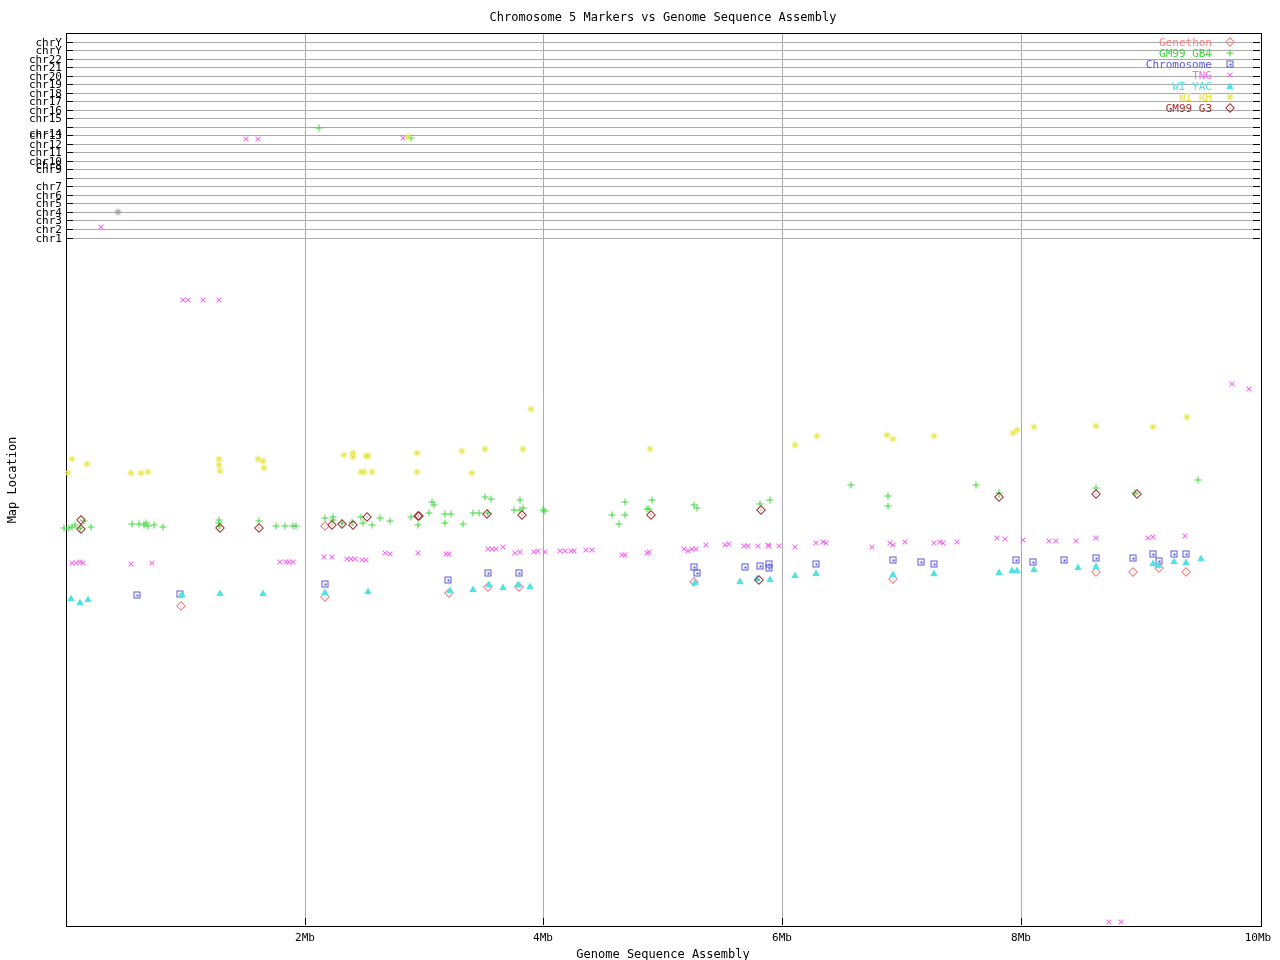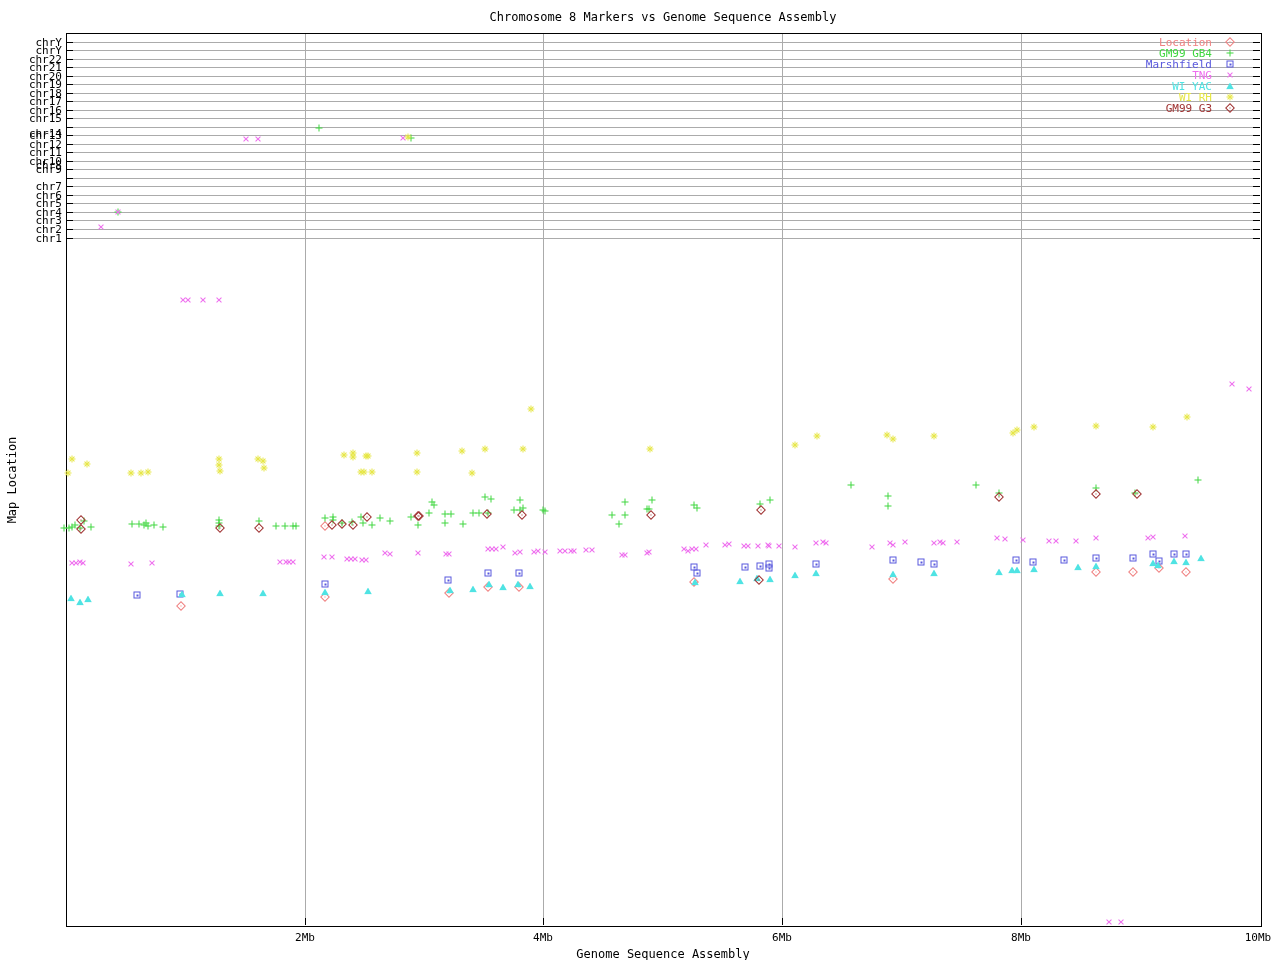--- a/index.html
+++ b/index.html
@@ -32,21 +32,21 @@
   .mk-diamond{width:5px;height:5px;border:1px solid currentColor;transform:translate(-50%,-50%) rotate(45deg);}
   .mk-diamond::after{content:"";position:absolute;left:2px;top:2px;width:1px;height:1px;background:currentColor;}
   .mk-square{width:5px;height:5px;border:1px solid currentColor;}
   .mk-square::after{content:"";position:absolute;left:1.5px;top:1.5px;width:2px;height:2px;background:currentColor;}
   .mk-triangle{width:8px;height:7px;background:currentColor;clip-path:polygon(50% 0,0 100%,100% 100%);}
 </style>
 </head>
 <body>
 
 <div class="figure">
-  <div class="title">Chromosome 8 Markers vs Genome Sequence Assembly</div>
+  <div class="title">Chromosome 5 Markers vs Genome Sequence Assembly</div>
   <div class="ylabel">Map Location</div>
   <div class="xlabel">Genome Sequence Assembly</div>
   <div id="plot-layer">
       <div class="vline" style="left: 305px; top: 33px; height: 892px;"></div>
       <div class="tickmark" style="left: 305px; top: 918px; width: 1px; height: 7px;"></div>
       <div class="xtick-label" style="left: 305px; top: 932px;">2Mb</div>
       <div class="vline" style="left: 543px; top: 33px; height: 892px;"></div>
       <div class="tickmark" style="left: 543px; top: 918px; width: 1px; height: 7px;"></div>
       <div class="xtick-label" style="left: 543px; top: 932px;">4Mb</div>
       <div class="vline" style="left: 782px; top: 33px; height: 892px;"></div>
@@ -437,25 +437,25 @@
       <div class="mk mk-diamond" style="left: 418px; top: 516px; color: rgb(160, 50, 50);"></div>
       <div class="mk mk-diamond" style="left: 419px; top: 516px; color: rgb(160, 50, 50);"></div>
       <div class="mk mk-diamond" style="left: 487px; top: 514px; color: rgb(160, 50, 50);"></div>
       <div class="mk mk-diamond" style="left: 522px; top: 515px; color: rgb(160, 50, 50);"></div>
       <div class="mk mk-diamond" style="left: 651px; top: 515px; color: rgb(160, 50, 50);"></div>
       <div class="mk mk-diamond" style="left: 759px; top: 580px; color: rgb(160, 50, 50);"></div>
       <div class="mk mk-diamond" style="left: 761px; top: 510px; color: rgb(160, 50, 50);"></div>
       <div class="mk mk-diamond" style="left: 999px; top: 497px; color: rgb(160, 50, 50);"></div>
       <div class="mk mk-diamond" style="left: 1096px; top: 494px; color: rgb(160, 50, 50);"></div>
       <div class="mk mk-diamond" style="left: 1137px; top: 494px; color: rgb(160, 50, 50);"></div>
-      <div class="legend-label" style="top: 37px; color: rgb(240, 128, 128);">Location</div>
+      <div class="legend-label" style="top: 37px; color: rgb(240, 128, 128);">Genethon</div>
       <div class="mk mk-diamond" style="left: 1230px; top: 42px; color: rgb(240, 128, 128);"></div>
       <div class="legend-label" style="top: 48px; color: rgb(63, 214, 63);">GM99 GB4</div>
       <div class="mk mk-plus" style="left: 1230px; top: 53px; color: rgb(63, 214, 63);"></div>
-      <div class="legend-label" style="top: 59px; color: rgb(88, 88, 221);">Marshfield</div>
+      <div class="legend-label" style="top: 59px; color: rgb(88, 88, 221);">Chromosome</div>
       <div class="mk mk-square" style="left: 1230px; top: 64px; color: rgb(88, 88, 221);"></div>
       <div class="legend-label" style="top: 70px; color: rgb(238, 110, 238);">TNG</div>
       <div class="mk mk-x" style="left: 1230px; top: 75px; color: rgb(238, 110, 238);"></div>
       <div class="legend-label" style="top: 81px; color: rgb(79, 227, 227);">WI YAC</div>
       <div class="mk mk-triangle" style="left: 1230px; top: 86px; color: rgb(79, 227, 227);"></div>
       <div class="legend-label" style="top: 92px; color: rgb(230, 230, 69);">WI RH</div>
       <div class="mk mk-star" style="left: 1230px; top: 97px; color: rgb(230, 230, 69);"></div>
       <div class="legend-label" style="top: 103px; color: rgb(160, 50, 50);">GM99 G3</div>
       <div class="mk mk-diamond" style="left: 1230px; top: 108px; color: rgb(160, 50, 50);"></div>
     </div>

